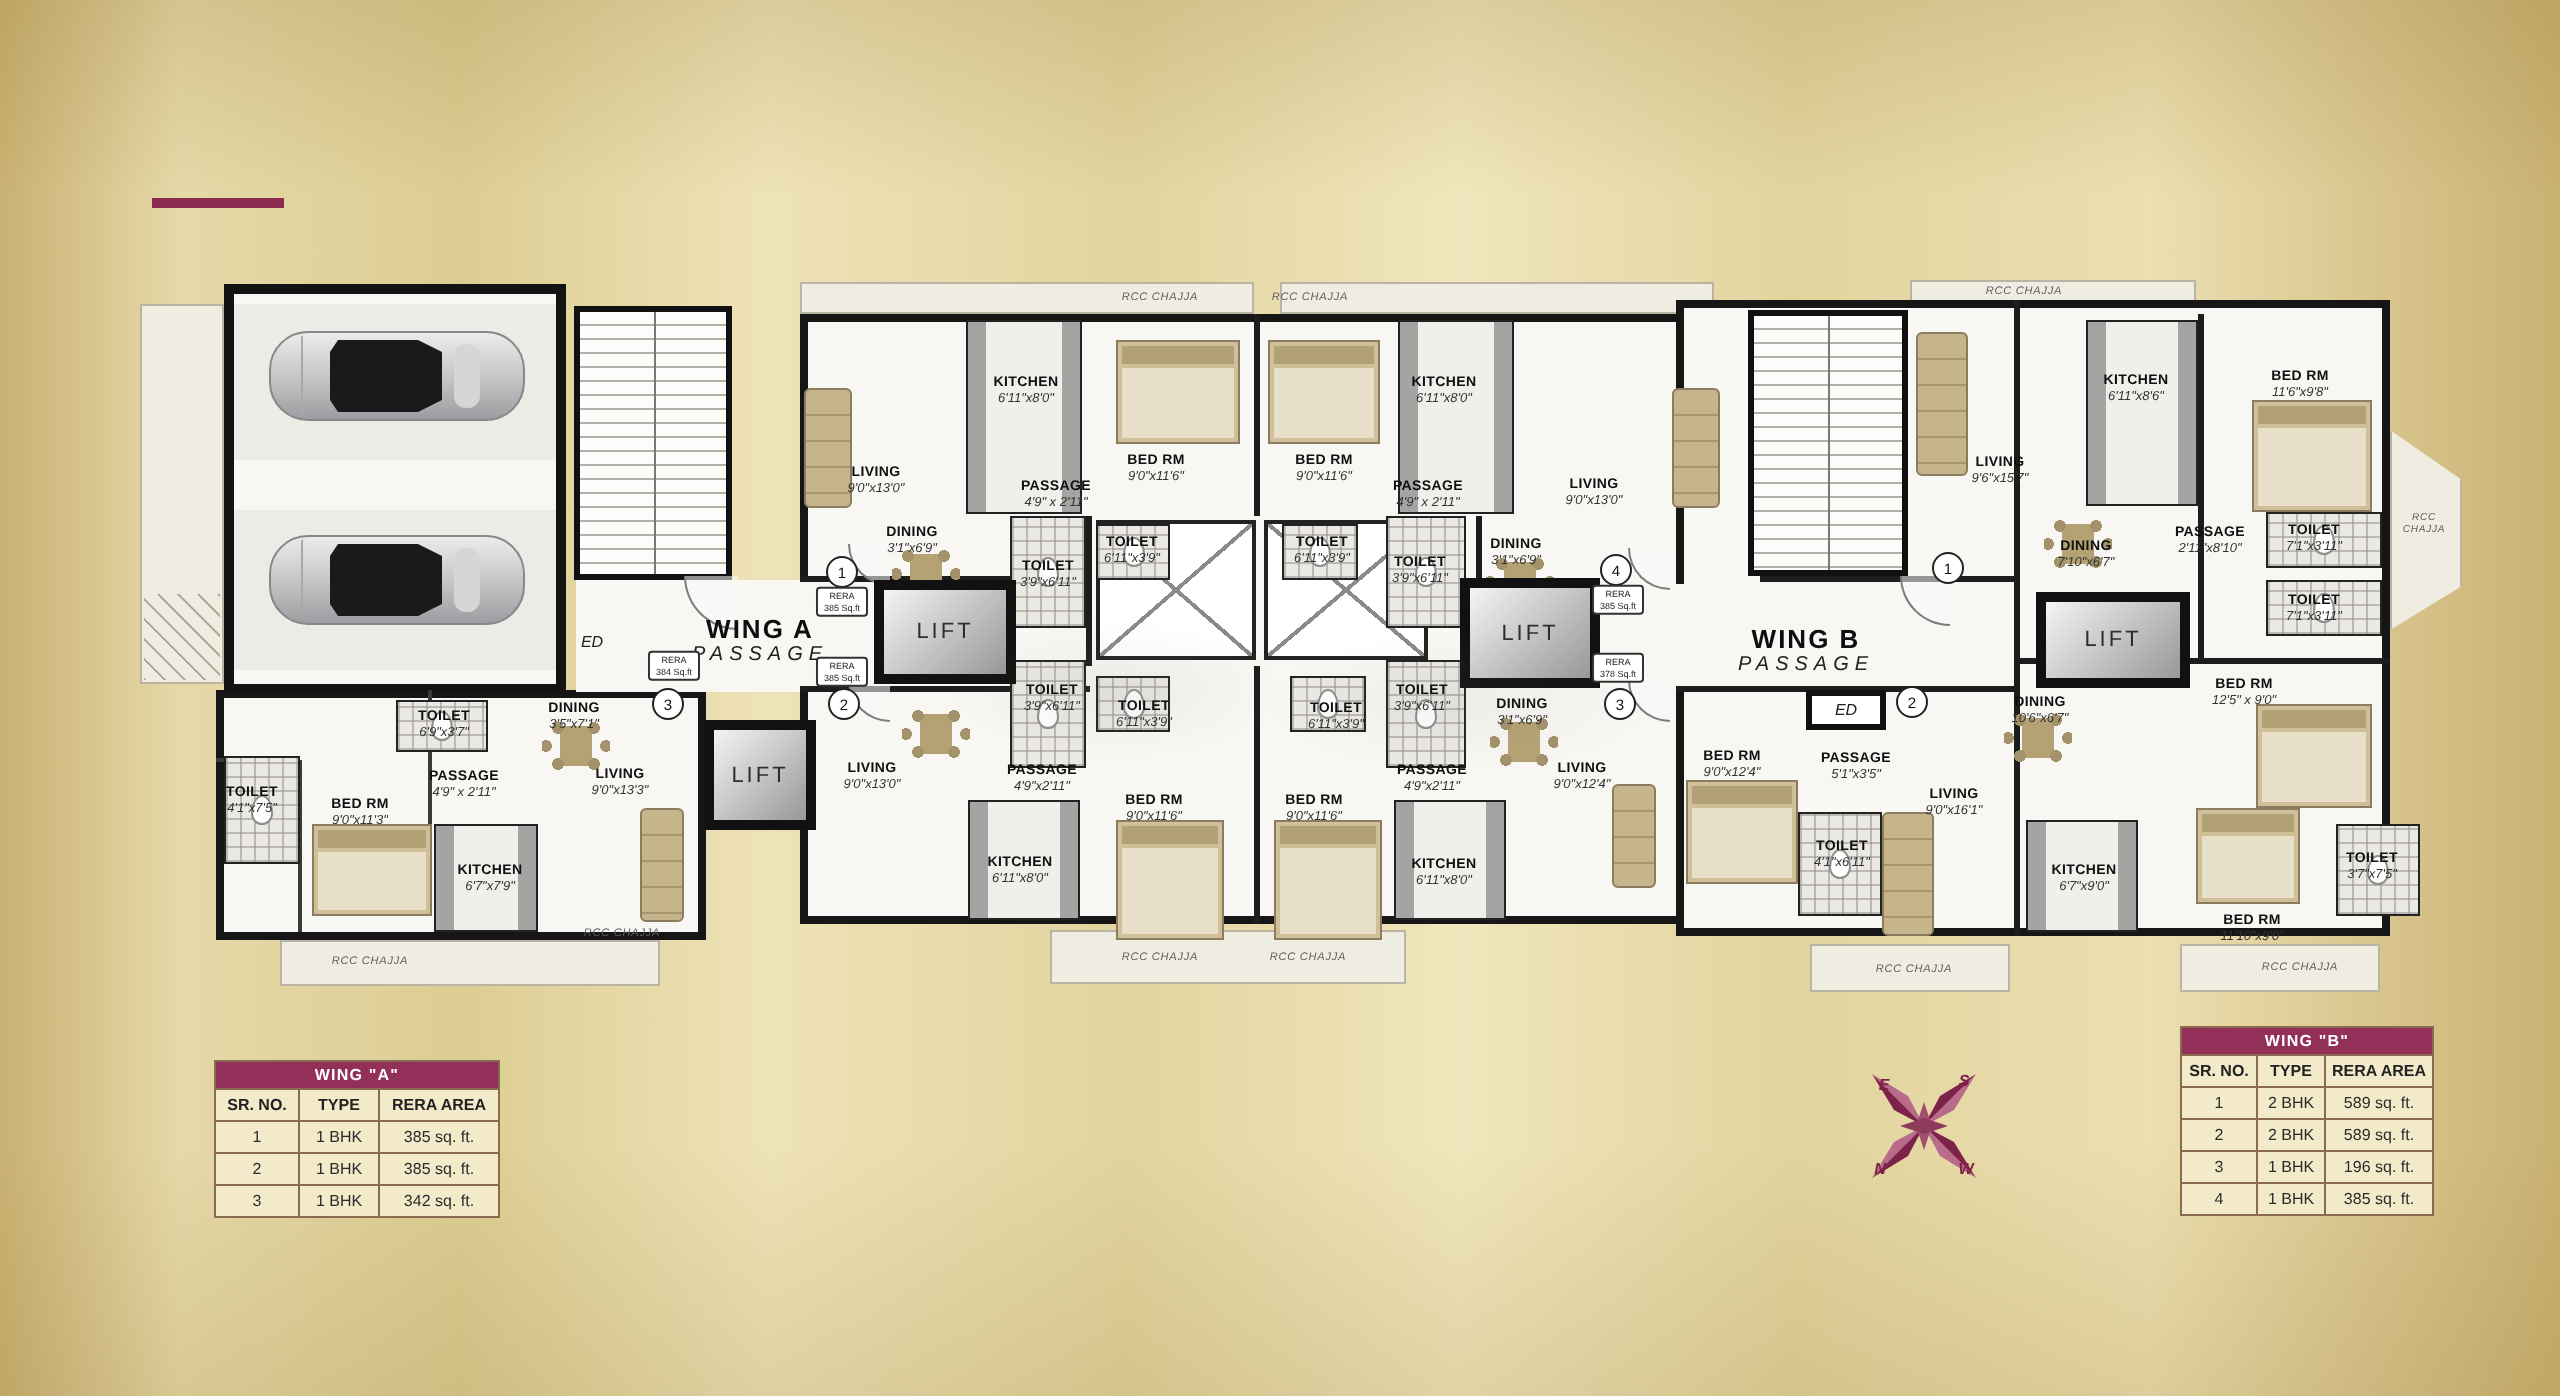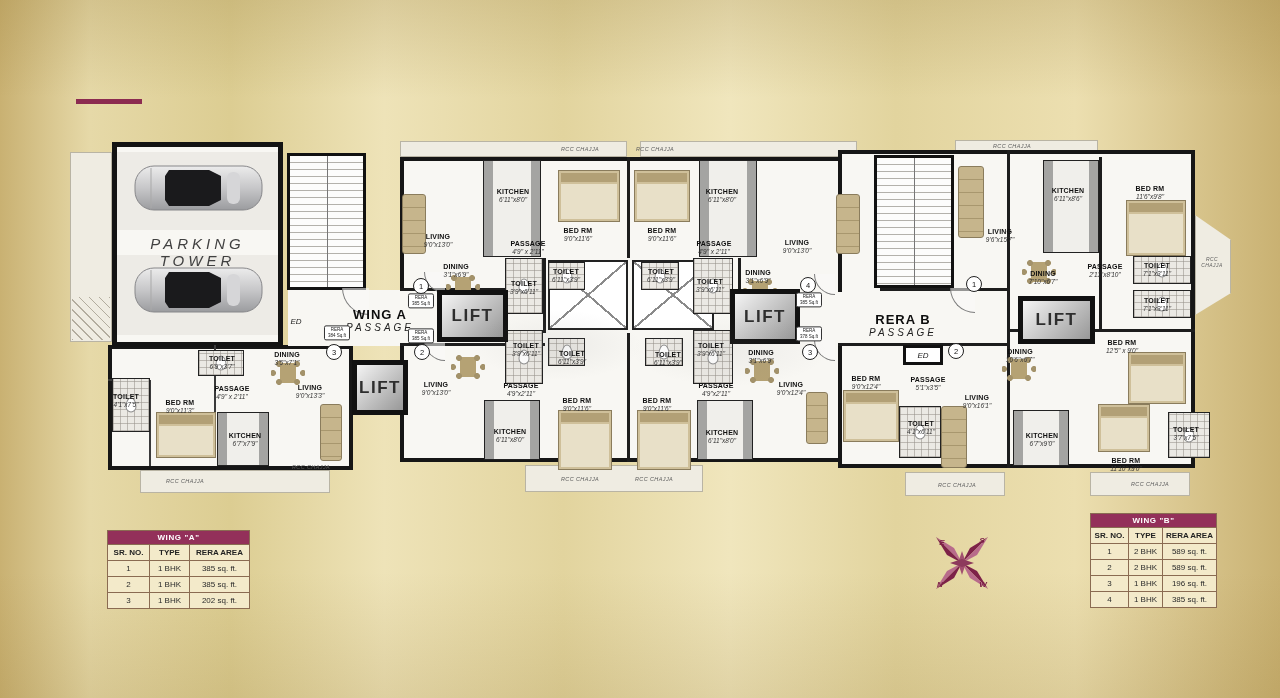--- a/index.html
+++ b/index.html
@@ -13,21 +13,21 @@
   .blk{position:absolute;background:#f8f7f3;z-index:2;box-sizing:border-box;}
   .wall{border:4px solid #161616;}
   .strip{position:absolute;background:#efece2;border:1px solid #b9b4a4;box-sizing:border-box;z-index:1;}
   .conn{position:absolute;background:#f8f7f3;z-index:6;}
   .part{position:absolute;background:#1d1d1d;z-index:7;}
   .part2{position:absolute;background:#3a3a3a;z-index:7;}
   .stairs{position:absolute;border:3px solid #111;box-sizing:border-box;z-index:5;
     background:repeating-linear-gradient(180deg,#fcfcfb 0 6px,#b3b1ab 6px 7px);}
   .stairs:after{content:"";position:absolute;left:50%;top:0;bottom:0;width:1px;background:#777;}
   .lift{position:absolute;background:linear-gradient(135deg,#f4f4f4,#989898);border:5px solid #111;box-sizing:border-box;
-    display:flex;align-items:center;justify-content:center;font-size:17px;letter-spacing:1.5px;color:#2e2e2e;font-weight:700;z-index:12;}
+    display:flex;align-items:center;justify-content:center;font-size:11px;letter-spacing:1.5px;color:#2e2e2e;font-weight:400;z-index:12;}
   .shaft{position:absolute;background-color:#fff;border:2px solid #222;box-sizing:border-box;z-index:8;
     background-image:linear-gradient(to top right,transparent 49%,#8a8a8a 49% 51%,transparent 51%),
                      linear-gradient(to bottom right,transparent 49%,#8a8a8a 49% 51%,transparent 51%);}
   .toi{position:absolute;z-index:8;border:1.5px solid #222;box-sizing:border-box;
     background:repeating-linear-gradient(0deg,rgba(150,145,138,.55) 0 1px,transparent 1px 7px),
                repeating-linear-gradient(90deg,rgba(150,145,138,.55) 0 1px,transparent 1px 7px),#ebe9e4;}
   .toi:after{content:"";position:absolute;width:9px;height:13px;background:#fff;border:1px solid #8e8e8e;
     border-radius:50% 50% 50% 50%/62% 62% 38% 38%;left:50%;top:50%;transform:translate(-50%,-50%);}
   .kit{position:absolute;z-index:8;border:1.5px solid #222;box-sizing:border-box;background-color:#f0efeb;
     background-image:linear-gradient(90deg,#a4a4a2 0 9px,transparent 9px calc(100% - 9px),#a4a4a2 calc(100% - 9px));}
@@ -126,21 +126,20 @@
             <stop offset="0" stop-color="#ececec"></stop>
             <stop offset=".5" stop-color="#c7c7c9"></stop>
             <stop offset="1" stop-color="#9b9c9f"></stop>
           </linearGradient>
         </defs>
       <rect x="4" y="5" width="127" height="44" rx="19" fill="url(#cg2)" stroke="#87878a"></rect>
       <path d="M38 9 L78 9 L90 15 L90 39 L78 45 L38 45 L34 39 L34 15 Z" fill="#1a1a1c"></path>
       <rect x="96" y="11" width="13" height="32" rx="6" fill="#d6d6d8"></rect>
       <line x1="20" y1="7" x2="20" y2="47" stroke="#a9a9a9"></line>
     </svg>
-    <div class="pklabel" style="top:88px">PARKING TOWER</div>
   </div>
 
   <div class="stairs" style="left:287px;top:153px;width:79px;height:137px"></div>
   <div class="stairs" style="left:874px;top:155px;width:80px;height:133px"></div>
 
   <div class="conn" style="left:288px;top:290px;width:157px;height:56px"></div>
   <div class="conn" style="left:798px;top:292px;width:88px;height:51px"></div>
 
   <div class="part" style="left:627px;top:157px;width:3px;height:101px"></div>
   <div class="part" style="left:543px;top:258px;width:3px;height:75px"></div>
@@ -224,21 +223,21 @@
   <div class="ed" style="left:296px;top:321px">ED</div>
   <div class="ed" style="left:923px;top:355px">ED</div>
 
   <div class="wm" style="left:450px;top:285px;width:430px;height:120px"></div>
 
   <div class="wing" style="left:380px;top:320px">
     <b>WING A</b>
       <i>PASSAGE</i>
   </div>
   <div class="wing" style="left:903px;top:325px">
-    <b>RERA B</b>
+    <b>WING B</b>
       <i>PASSAGE</i>
   </div>
 
   <div class="rl" style="left:438px;top:241px">
       <b>LIVING</b>
       <i>9'0"x13'0"</i>
     </div>
   <div class="rl" style="left:513px;top:196px">
       <b>KITCHEN</b>
       <i>6'11"x8'0"</i>
@@ -482,21 +481,21 @@
           <td>385 sq. ft.</td>
         </tr>
     <tr>
           <td>2</td>
           <td>1 BHK</td>
           <td>385 sq. ft.</td>
         </tr>
     <tr>
           <td>3</td>
           <td>1 BHK</td>
-          <td>202 sq. ft.</td>
+          <td>342 sq. ft.</td>
         </tr>
   </tbody>
     </table>
 
   <table class="ftable" style="left:1090px;top:513px;width:126px">
     <colgroup>
         <col style="width:38px">
         <col style="width:34px">
         <col style="width:54px">
       </colgroup>

